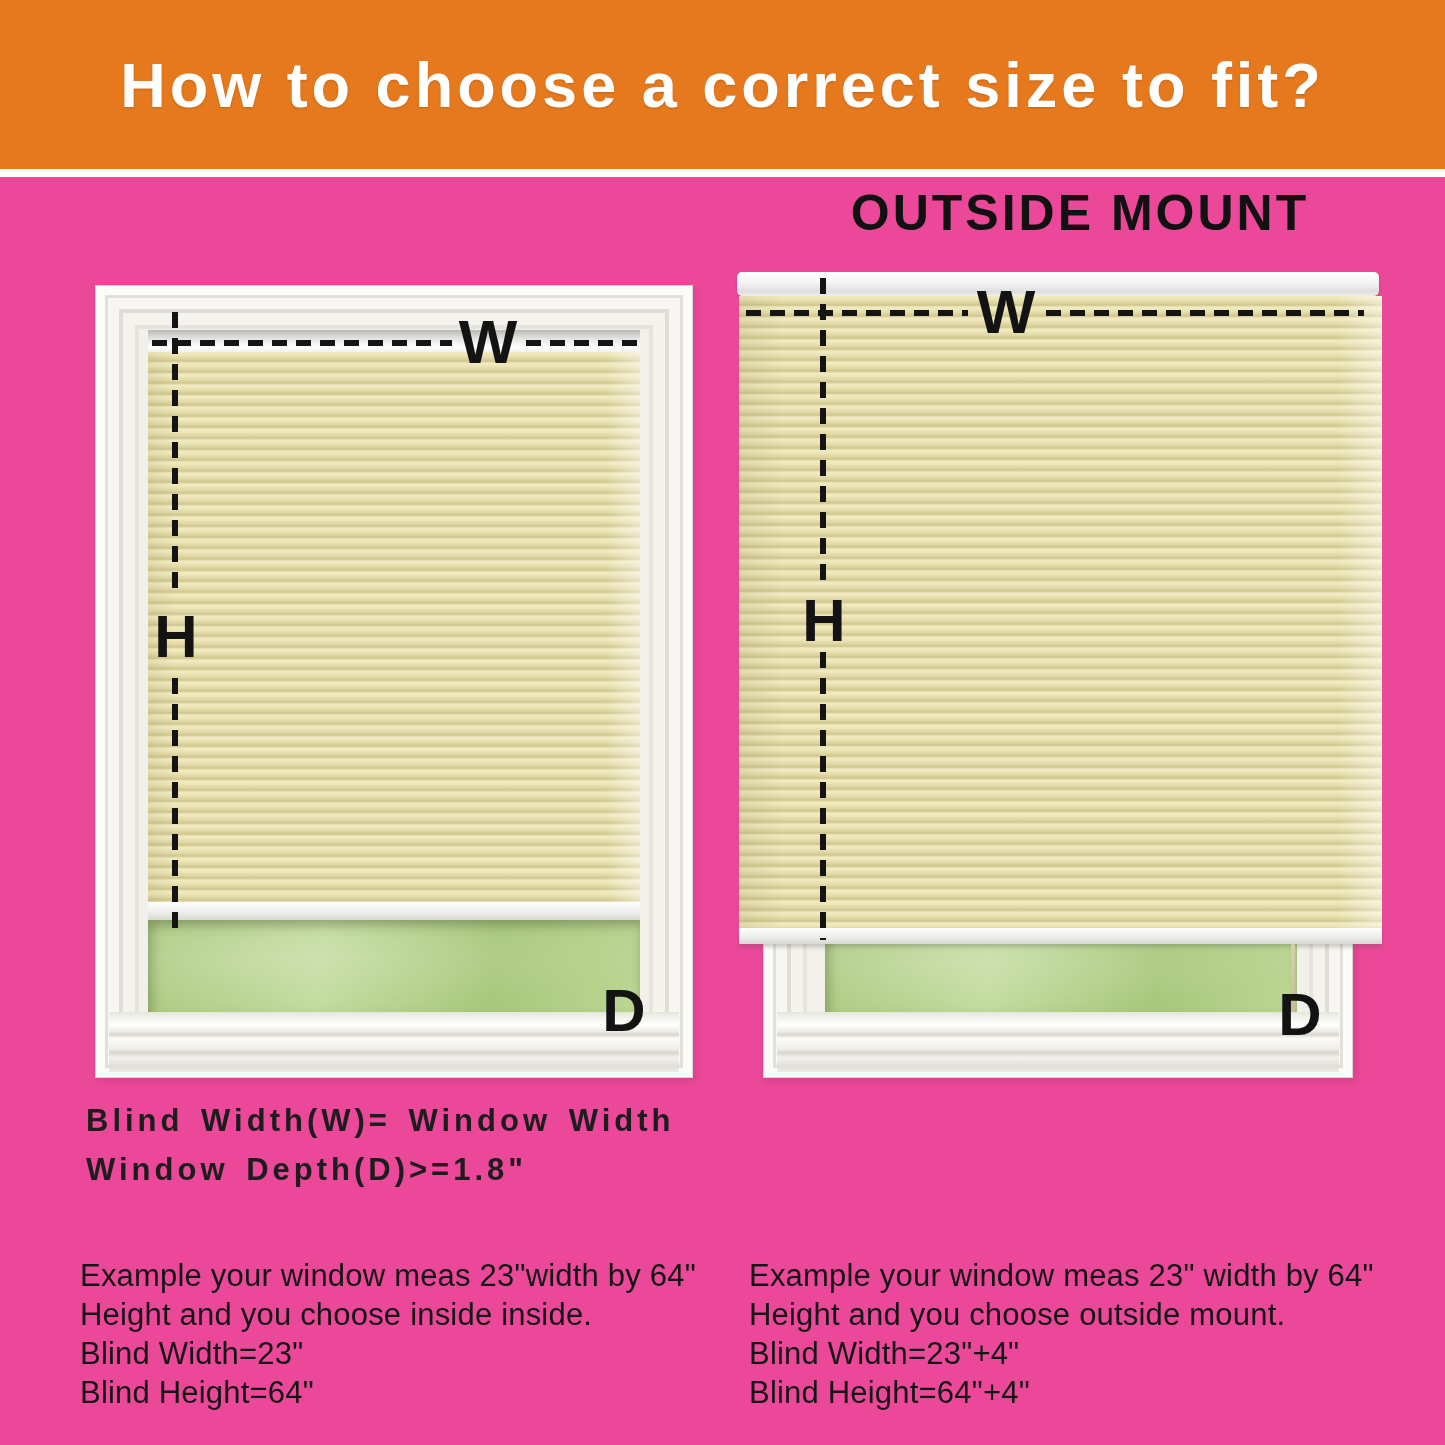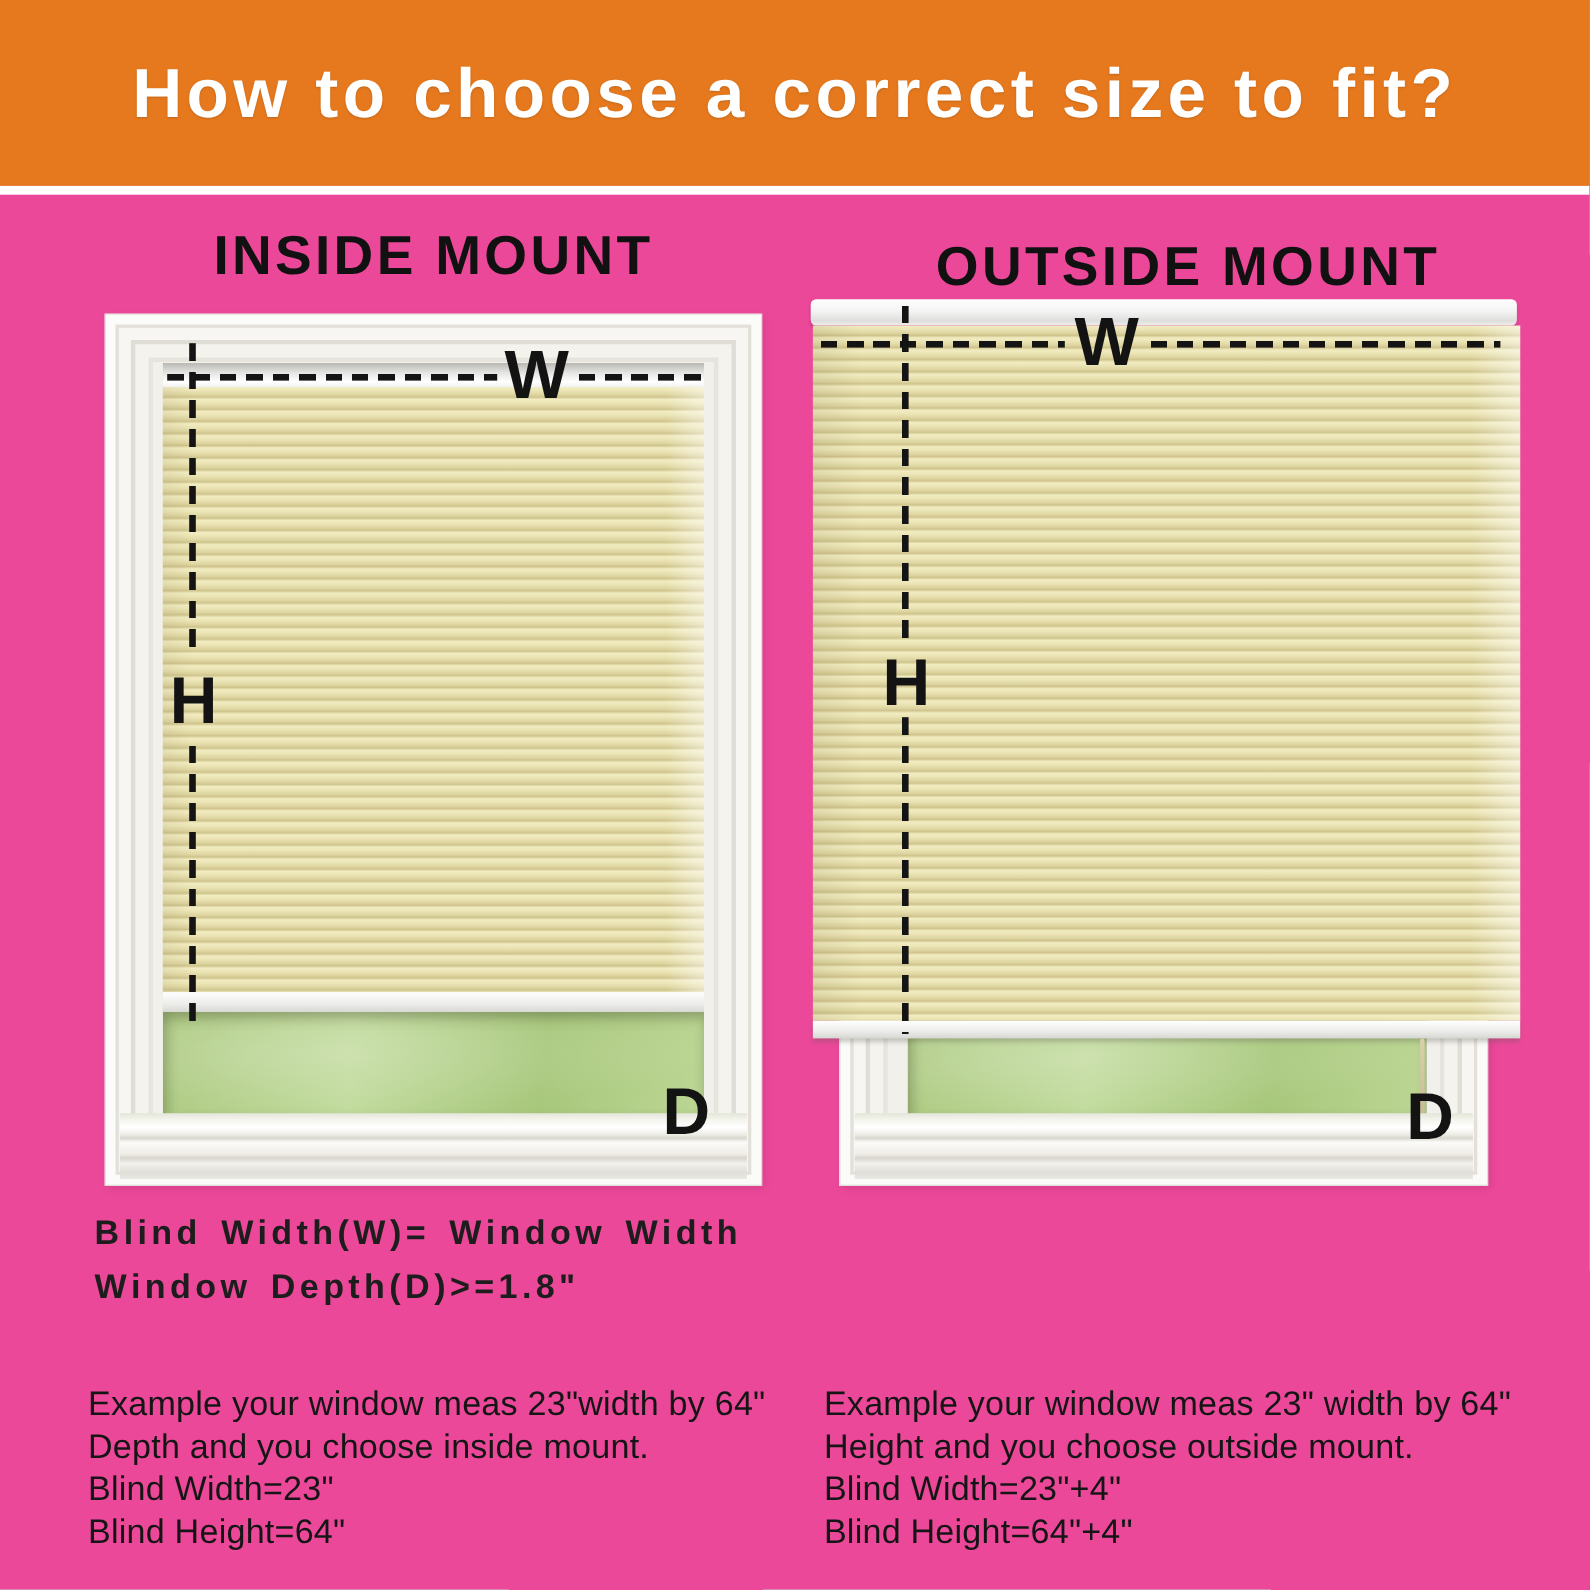--- a/index.html
+++ b/index.html
@@ -19,21 +19,21 @@
     margin:0;color:#ffffff;font-size:63px;font-weight:bold;letter-spacing:4px;
     text-shadow:0 1px 2px rgba(120,70,20,.35);white-space:nowrap;
   }
   .banner-divider{position:absolute;left:0;top:169px;width:1445px;height:8px;background:#ffffff;}
   
   .col-title{
     position:absolute;margin:0;font-size:50px;font-weight:bold;letter-spacing:3px;
     color:#111111;text-align:center;white-space:nowrap;
   }
   .col-title.inside{left:95px;top:203px;width:598px;}
-  .col-title.outside{left:780px;top:213px;width:600px;}
+  .col-title.outside{left:780px;top:184px;width:600px;}
   section{position:absolute;inset:0;}
   
   .frame{
     position:absolute;background:#f1f0eb;
     box-shadow:
       inset 0 0 0 1px #d8d6cf,
       inset 0 0 0 10px #fbfbf9,
       inset 0 0 0 13px #e2e0d9,
       inset 0 0 0 24px #f7f6f2,
       inset 0 0 0 28px #dfddd6,
@@ -116,21 +116,20 @@
 <body>
 
 <div class="canvas">
 
   <div class="banner">
     <h1>How to choose a correct size to fit?</h1>
   </div>
   <div class="banner-divider"></div>
 
   <section>
-    <h2 class="col-title inside">INSIDE MOUNT</h2>
 
     <div class="frame left-frame">
       <div class="opening">
         <div class="headrail-inside"></div>
         <div class="left-blind pleats"></div>
         <div class="left-bottom-rail"></div>
         <div class="view"></div>
       </div>
       <div class="sill"></div>
     </div>
@@ -145,21 +144,21 @@
 
     <div class="dim-letter" style="left:594px;top:981px;width:60px;font-size:60px;">D</div>
 
     <div class="rules inside-rules">
       <p>Blind Width(W)= Window Width</p>
       <p>Window Depth(D)&gt;=1.8"</p>
     </div>
 
     <div class="example inside-example">
       <p>Example your window meas 23"width by 64"</p>
-      <p>Depth and you choose inside mount.</p>
+      <p>Height and you choose inside inside.</p>
       <p>Blind Width=23"</p>
       <p>Blind Height=64"</p>
     </div>
   </section>
 
   <section>
     <h2 class="col-title outside">OUTSIDE MOUNT</h2>
 
     <div class="frame right-frame">
       <div class="opening">

